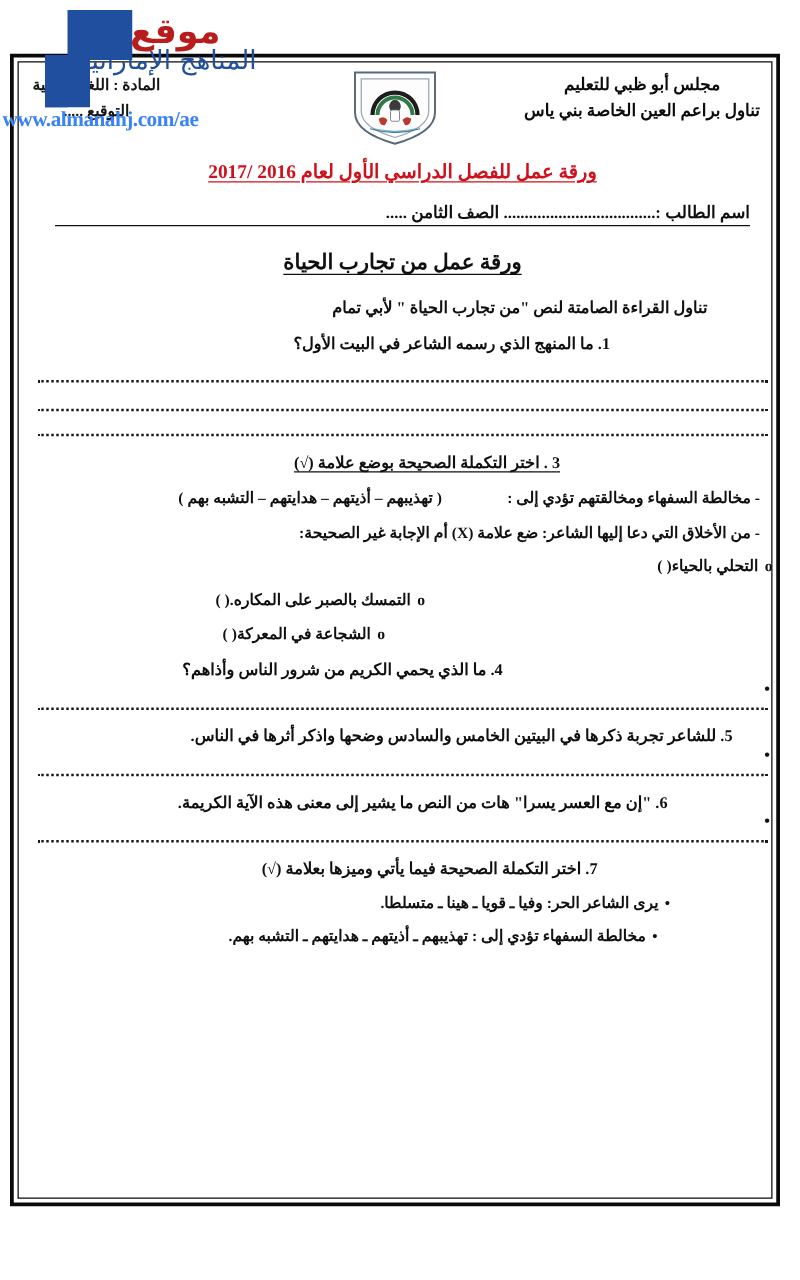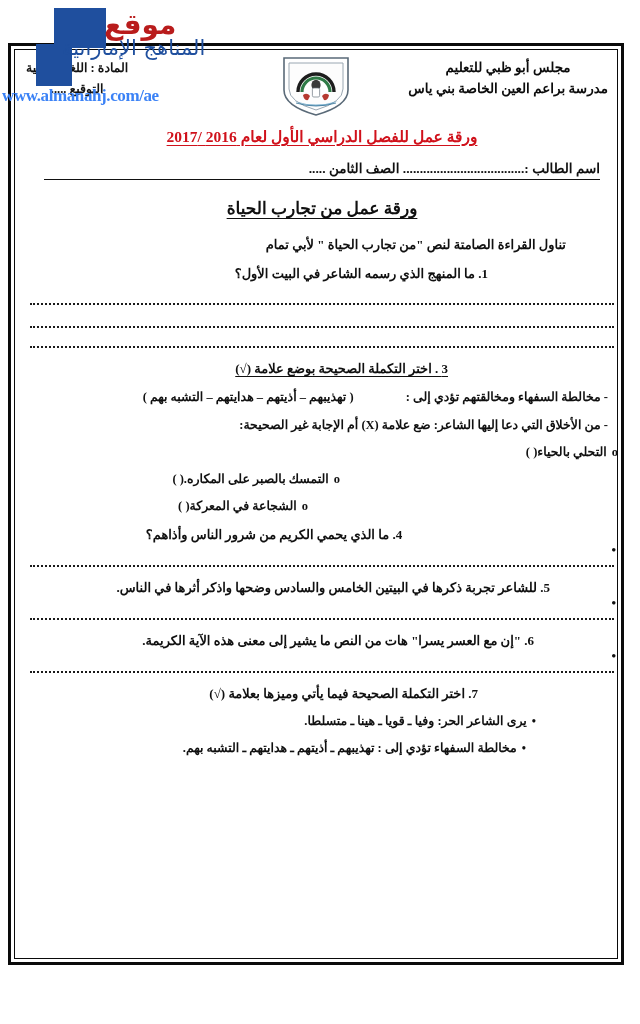--- a/index.html
+++ b/index.html
@@ -277,21 +277,21 @@
   <div id="below-page-bg"></div>
 
   <div id="page-border">
     <div id="page-border-inner"></div>
   </div>
 
   <div id="doc-header">
 
     <div class="hdr-right">
       <div>مجلس أبو ظبي للتعليم</div>
-      <div>مدرسة براعم العين الخاصة بني ياس</div>
+      <div>تناول براعم العين الخاصة بني ياس</div>
     </div>
 
     <svg id="school-emblem" viewBox="0 0 76 64">
       <path d="M6 4 H70 V36 Q70 52 38 61 Q6 52 6 36 Z" fill="#ffffff" stroke="#5a6a78" stroke-width="1.6"></path>
       <path d="M11 9 H65 V35 Q65 48 38 56 Q11 48 11 35 Z" fill="#fdfdfd" stroke="#9aa7b2" stroke-width="1"></path>
       <path d="M20 38 A18 18 0 0 1 56 38" fill="none" stroke="#1d1d1d" stroke-width="3.4"></path>
       <path d="M24 38 A14 14 0 0 1 52 38" fill="none" stroke="#2f7a46" stroke-width="3.2"></path>
       <path d="M28 38 A10 10 0 0 1 48 38" fill="none" stroke="#ffffff" stroke-width="2.6"></path>
       <ellipse cx="38" cy="31" rx="4.6" ry="5.2" fill="#3b3b3b"></ellipse>
       <rect x="34.4" y="34" width="7.2" height="9" rx="1.4" fill="#ffffff" stroke="#6b7580" stroke-width=".7"></rect>
@@ -339,21 +339,21 @@
     <div class="opt-o opt-ind-2">
       <span class="marker">o</span><span>التمسك بالصبر على المكاره.(     )</span>
     </div>
     <div class="opt-o opt-ind-3">
       <span class="marker">o</span><span>الشجاعة في المعركة(    )</span>
     </div>
 
     <div class="q q-ind-6">4. ما الذي يحمي الكريم من شرور الناس وأذاهم؟</div>
     <div class="dots-bullet"></div>
 
-    <div class="q q-ind-1" style="margin-right:68px">5. للشاعر تجربة ذكرها في البيتين الخامس والسادس وضحها واذكر أثرها في الناس.</div>
+    <div class="q q-ind-1" style="margin-right:32px">5. للشاعر تجربة ذكرها في البيتين الخامس والسادس وضحها واذكر أثرها في الناس.</div>
     <div class="dots-bullet"></div>
 
     <div class="q" style="margin-right:84px">6. "إن مع العسر يسرا" هات من النص ما يشير إلى معنى هذه الآية الكريمة.</div>
     <div class="dots-bullet"></div>
 
     <div class="q q-ind-7" style="margin-right:140px">7. اختر التكملة الصحيحة فيما يأتي وميزها بعلامة (√)</div>
 
     <div class="opt-dot opt-dot-ind-1">
       <span class="marker">•</span><span>يرى الشاعر الحر: وفيا  ـ قويا ـ هينا  ـ متسلطا.</span>
     </div>

